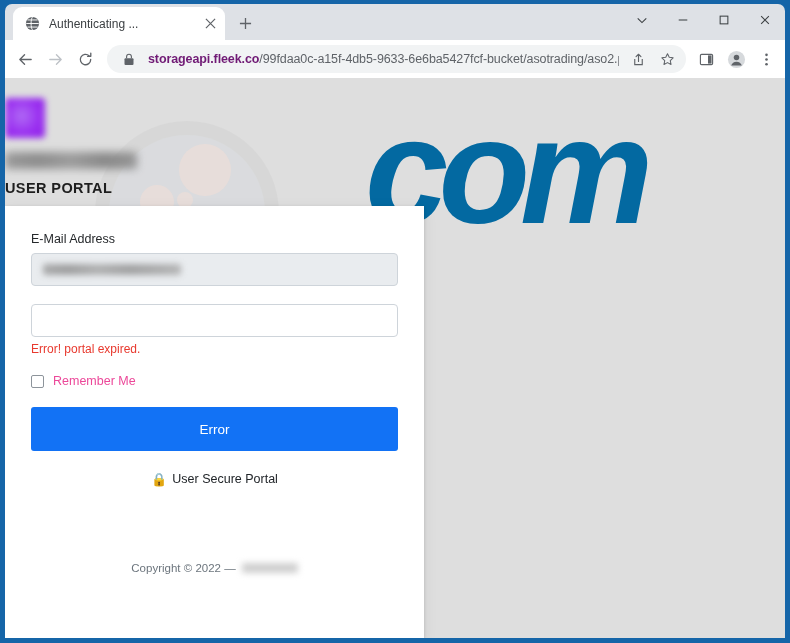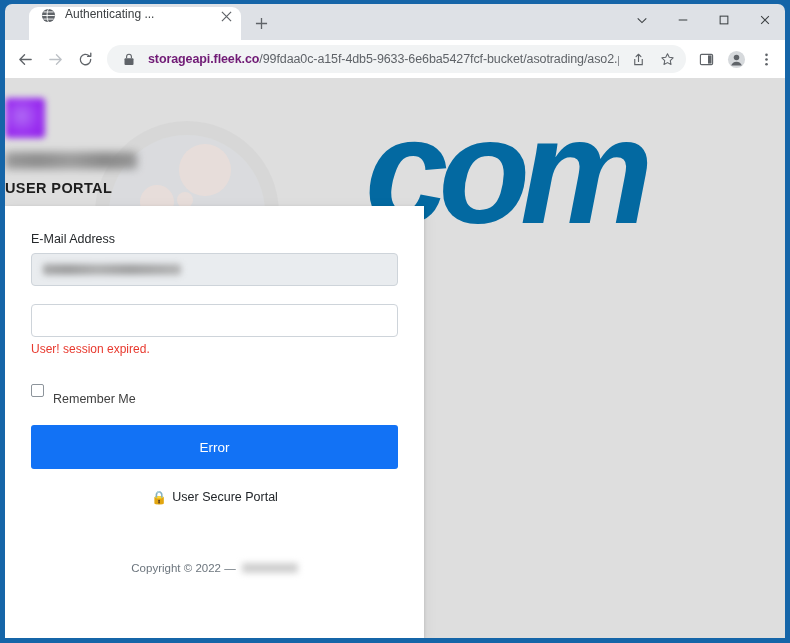--- a/index.html
+++ b/index.html
@@ -24,25 +24,25 @@
     position: relative;
     height: 36px;
     background: #dee1e6;
     border-top-left-radius: 7px;
     border-top-right-radius: 7px;
     display: flex; align-items: flex-end;
     flex: 0 0 auto;
   }
   .tab {
     position: relative;
-    margin-left: 24px;
+    margin-left: 8px;
     width: 212px; height: 33px;
     background: #ffffff;
     border-radius: 9px 9px 0 0;
-    display: flex; align-items: flex-start;
+    display: flex; align-items: center;
     padding: 0 6px 0 11px;
     gap: 9px;
   }
   .favicon {
     width: 16px; height: 16px; flex: 0 0 16px;
     display: flex; align-items: center; justify-content: center;
   }
   .tab-title {
     flex: 1 1 auto;
     font-size: 12px; color: #3c4043;
@@ -217,21 +217,21 @@
     margin-top: 18px;
     display: flex; align-items: center; gap: 9px;
   }
   .checkbox {
     width: 13px; height: 13px;
     border: 1px solid #8d949b;
     border-radius: 2px;
     background: #fff;
     flex: 0 0 13px;
   }
-  .remember-label { font-size: 12.5px; color: #404040; margin-top: 18px; }
+  .remember-label { font-size: 12.5px; color: #ec4899; }
   .next-btn {
     margin-top: 19px;
     height: 44px;
     background: #1272f5;
     border: none;
     border-radius: 3px;
     color: #ffffff;
     font-size: 13.5px;
     font-family: "Liberation Sans", sans-serif;
     display: flex; align-items: center; justify-content: center;
@@ -401,21 +401,21 @@
 
         <div class="field-label">E-Mail Address</div>
         <div class="input prefilled">
           <span class="redacted-val"></span>
         </div>
 
         <div class="spacer-18"></div>
 
         <div class="input"></div>
 
-        <div class="error">User! session expired.</div>
+        <div class="error">Error! portal expired.</div>
 
         <div class="remember">
           <span class="checkbox"></span>
           <span class="remember-label">Remember Me</span>
         </div>
 
         <button class="next-btn">Error</button>
 
         <div class="secure">
           <span class="lock">🔒</span>

